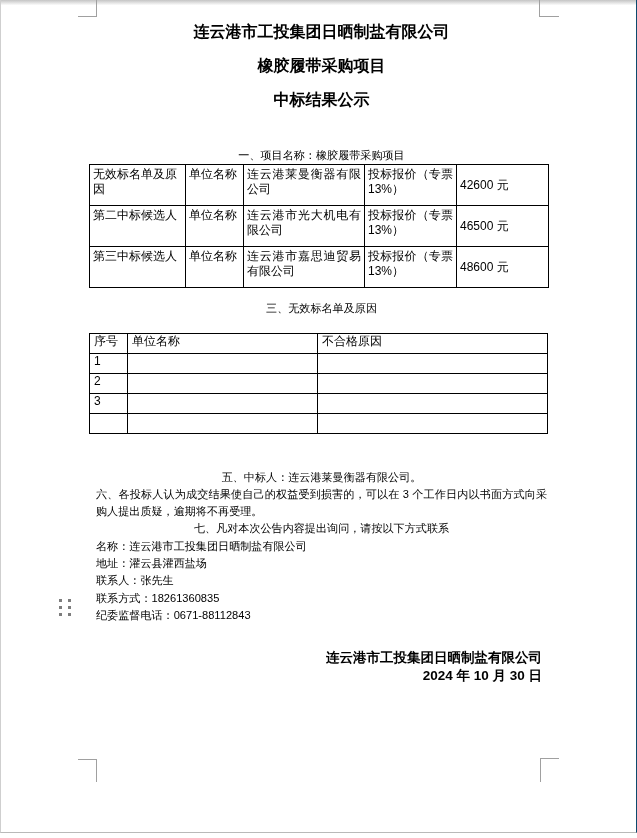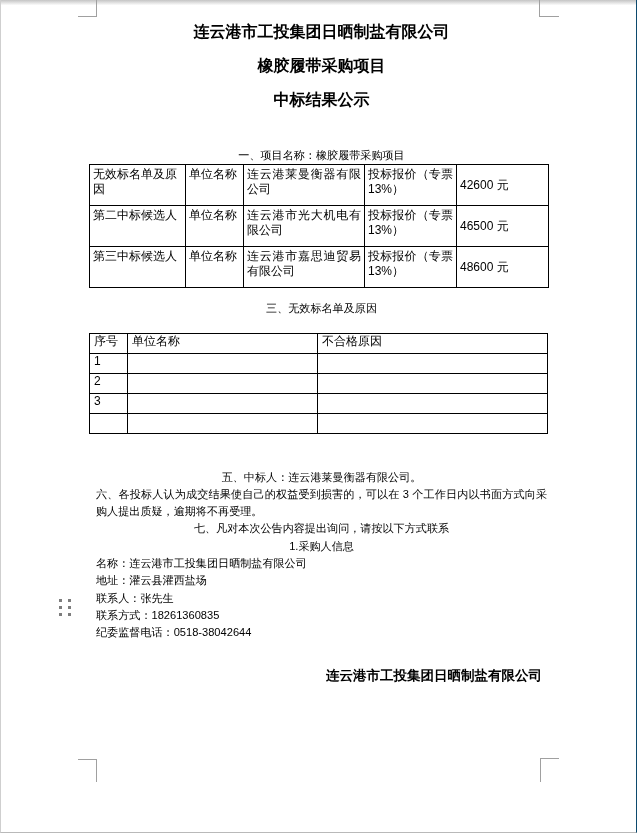--- a/index.html
+++ b/index.html
@@ -159,30 +159,30 @@
           <td></td>
           <td></td>
           <td></td>
         </tr>
       </tbody>
     </table>
 
     <p class="body-par block-after-table2">五、中标人：连云港莱曼衡器有限公司。</p>
     <p class="body-par justify">六、各投标人认为成交结果使自己的权益受到损害的，可以在 3 个工作日内以书面方式向采购人提出质疑，逾期将不再受理。</p>
     <p class="body-par">七、凡对本次公告内容提出询问，请按以下方式联系</p>
-    <p class="body-par">1.采购人信息</p>
 
     <div class="contact-line">名称：连云港市工投集团日晒制盐有限公司</div>
     <div class="contact-line">地址：灌云县灌西盐场</div>
     <div class="contact-line">联系人：张先生</div>
     <div class="contact-line">联系方式：18261360835</div>
-    <div class="contact-line">纪委监督电话：0518-38042644</div>
+    <div class="contact-line">纪委监督电话：0671-88112843</div>
 
     <div class="signature">
       <div>连云港市工投集团日晒制盐有限公司</div>
+      <div>2024 年 10 月 30 日</div>
     </div>
 
   </div>
 
   <div class="anchor-dots">
     <span></span>
       <span></span>
     <span></span>
       <span></span>
     <span></span>

